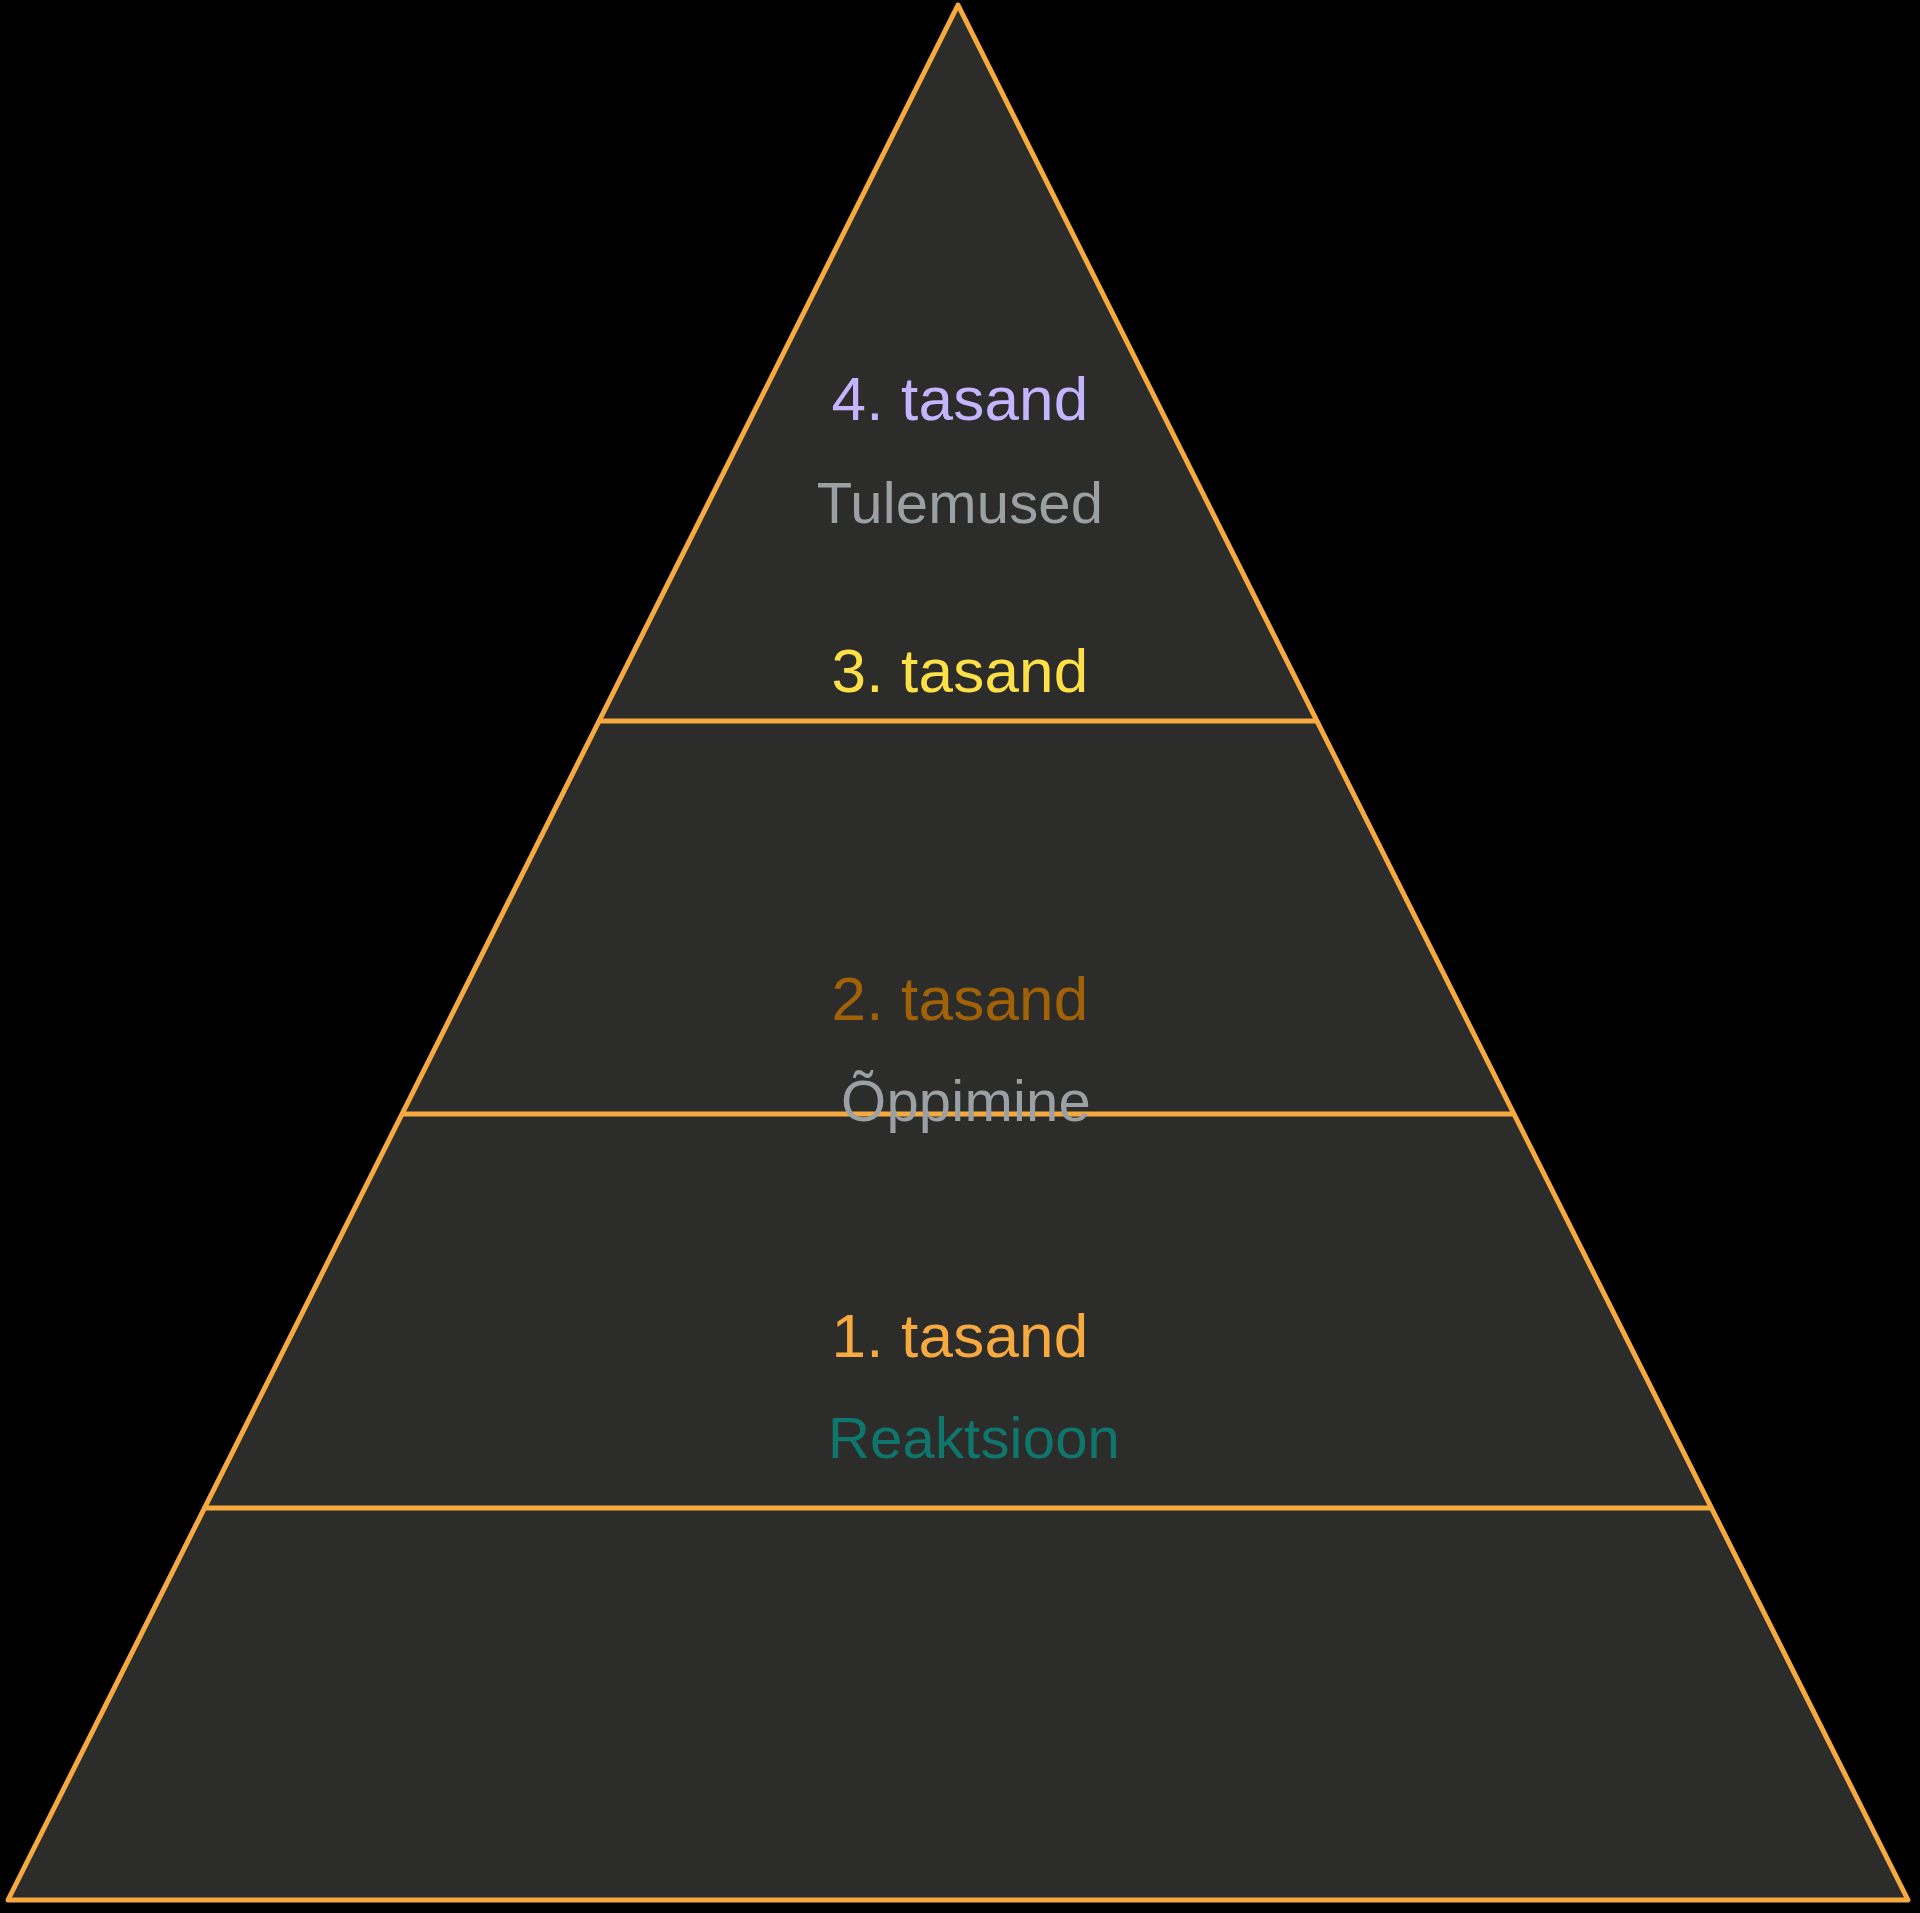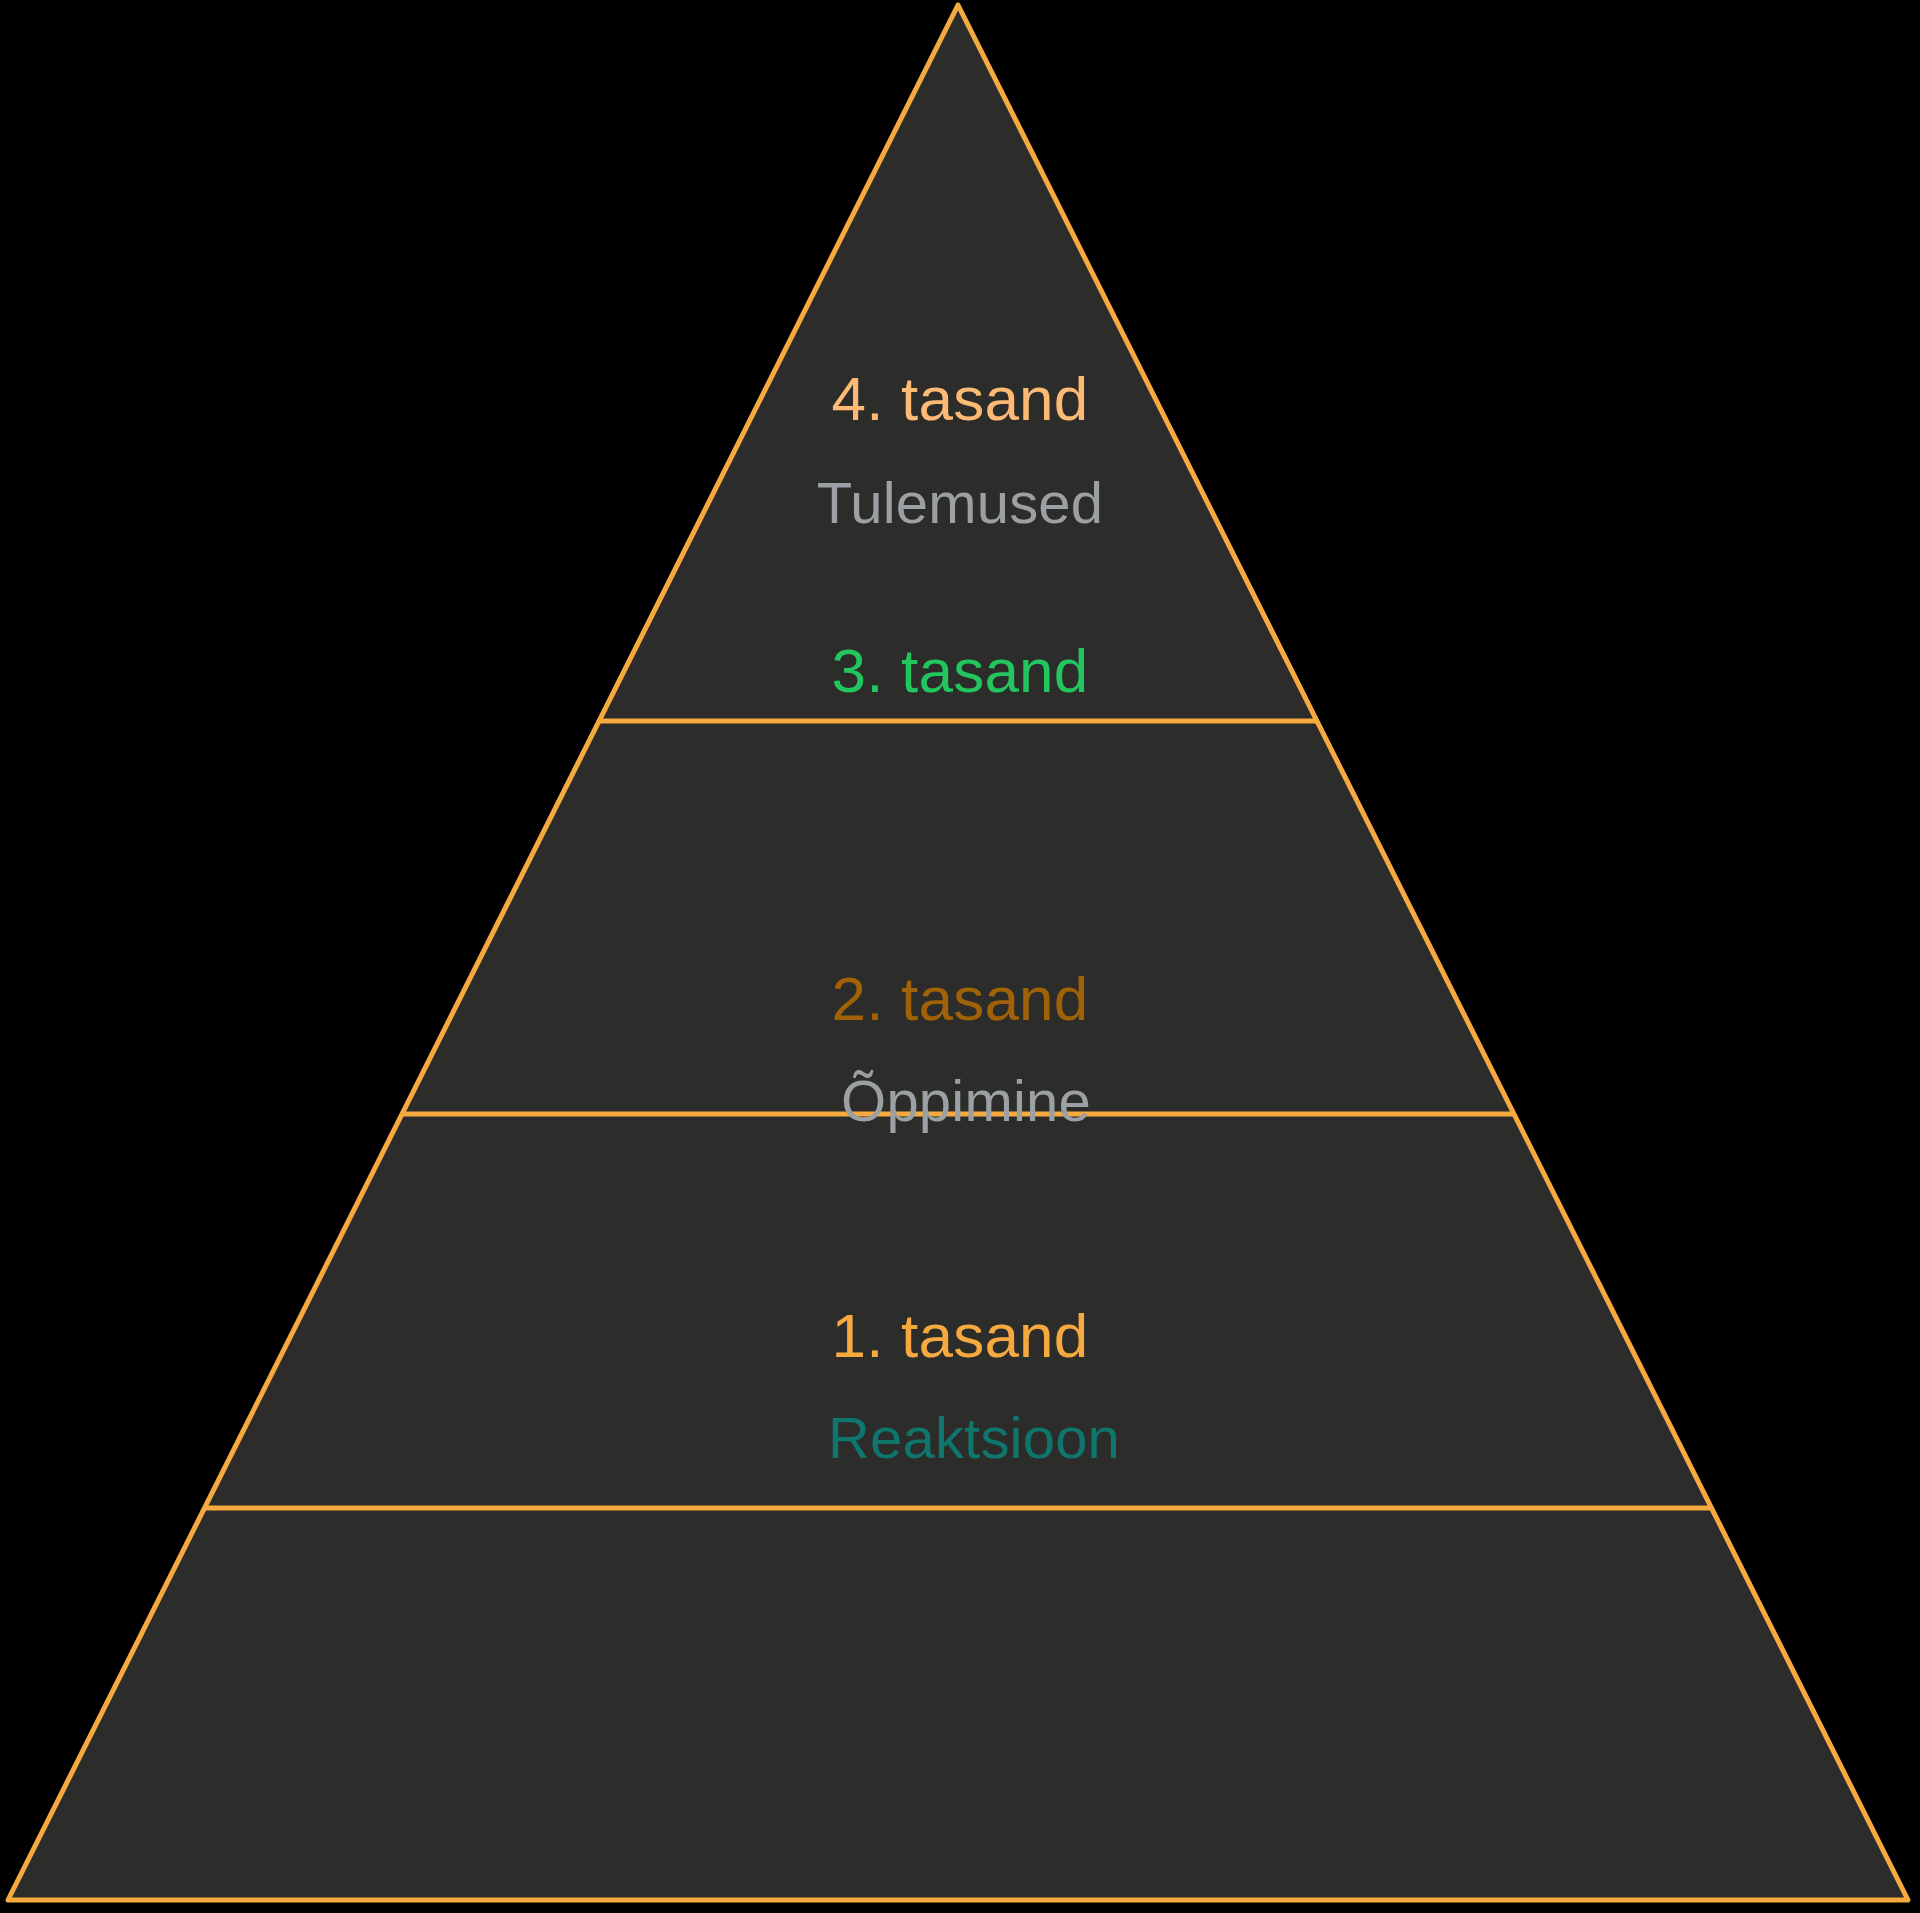--- a/index.html
+++ b/index.html
@@ -74,26 +74,26 @@
   <svg id="pyramid-svg" viewBox="0 0 1920 1913" xmlns="http://www.w3.org/2000/svg">
     <polygon points="958,5 1908,1900 8,1900" fill="#2C2C2A" stroke="#F5A93F" stroke-width="5" stroke-linejoin="round"></polygon>
     <line x1="599.0554089709763" y1="721" x2="1316.9445910290237" y2="721" stroke="#F5A93F" stroke-width="5"></line>
     <line x1="402.03693931398425" y1="1114" x2="1513.9630606860158" y2="1114" stroke="#F5A93F" stroke-width="5"></line>
     <line x1="204.51715039577834" y1="1508" x2="1711.4828496042217" y2="1508" stroke="#F5A93F" stroke-width="5"></line>
   </svg>
 
   <div class="level-labels">
 
     <div class="level-block" id="level-4">
-      <span class="lvl-title" style="color: #fdba74;">4. tasand</span>
+      <span class="lvl-title" style="color: #c4b5fd;">4. tasand</span>
       <span class="lvl-sub" style="color: rgb(154, 160, 163);">Tulemused</span>
     </div>
 
     <div class="level-block" id="level-3">
-      <span class="lvl-title" style="color: #22c55e;">3. tasand</span>
+      <span class="lvl-title" style="color: #fde047;">3. tasand</span>
     </div>
 
     <div class="level-block" id="level-2">
       <span class="lvl-title" style="color: #a16207;">2. tasand</span>
       <span class="lvl-sub" style="color: rgb(154, 160, 163); margin-left: 12px;">Õppimine</span>
     </div>
 
     <div class="level-block" id="level-1">
       <span class="lvl-title" style="color: rgb(245, 169, 63);">1. tasand</span>
       <span class="lvl-sub" style="color: #0f766e; padding-left: 28px;">Reaktsioon</span>

